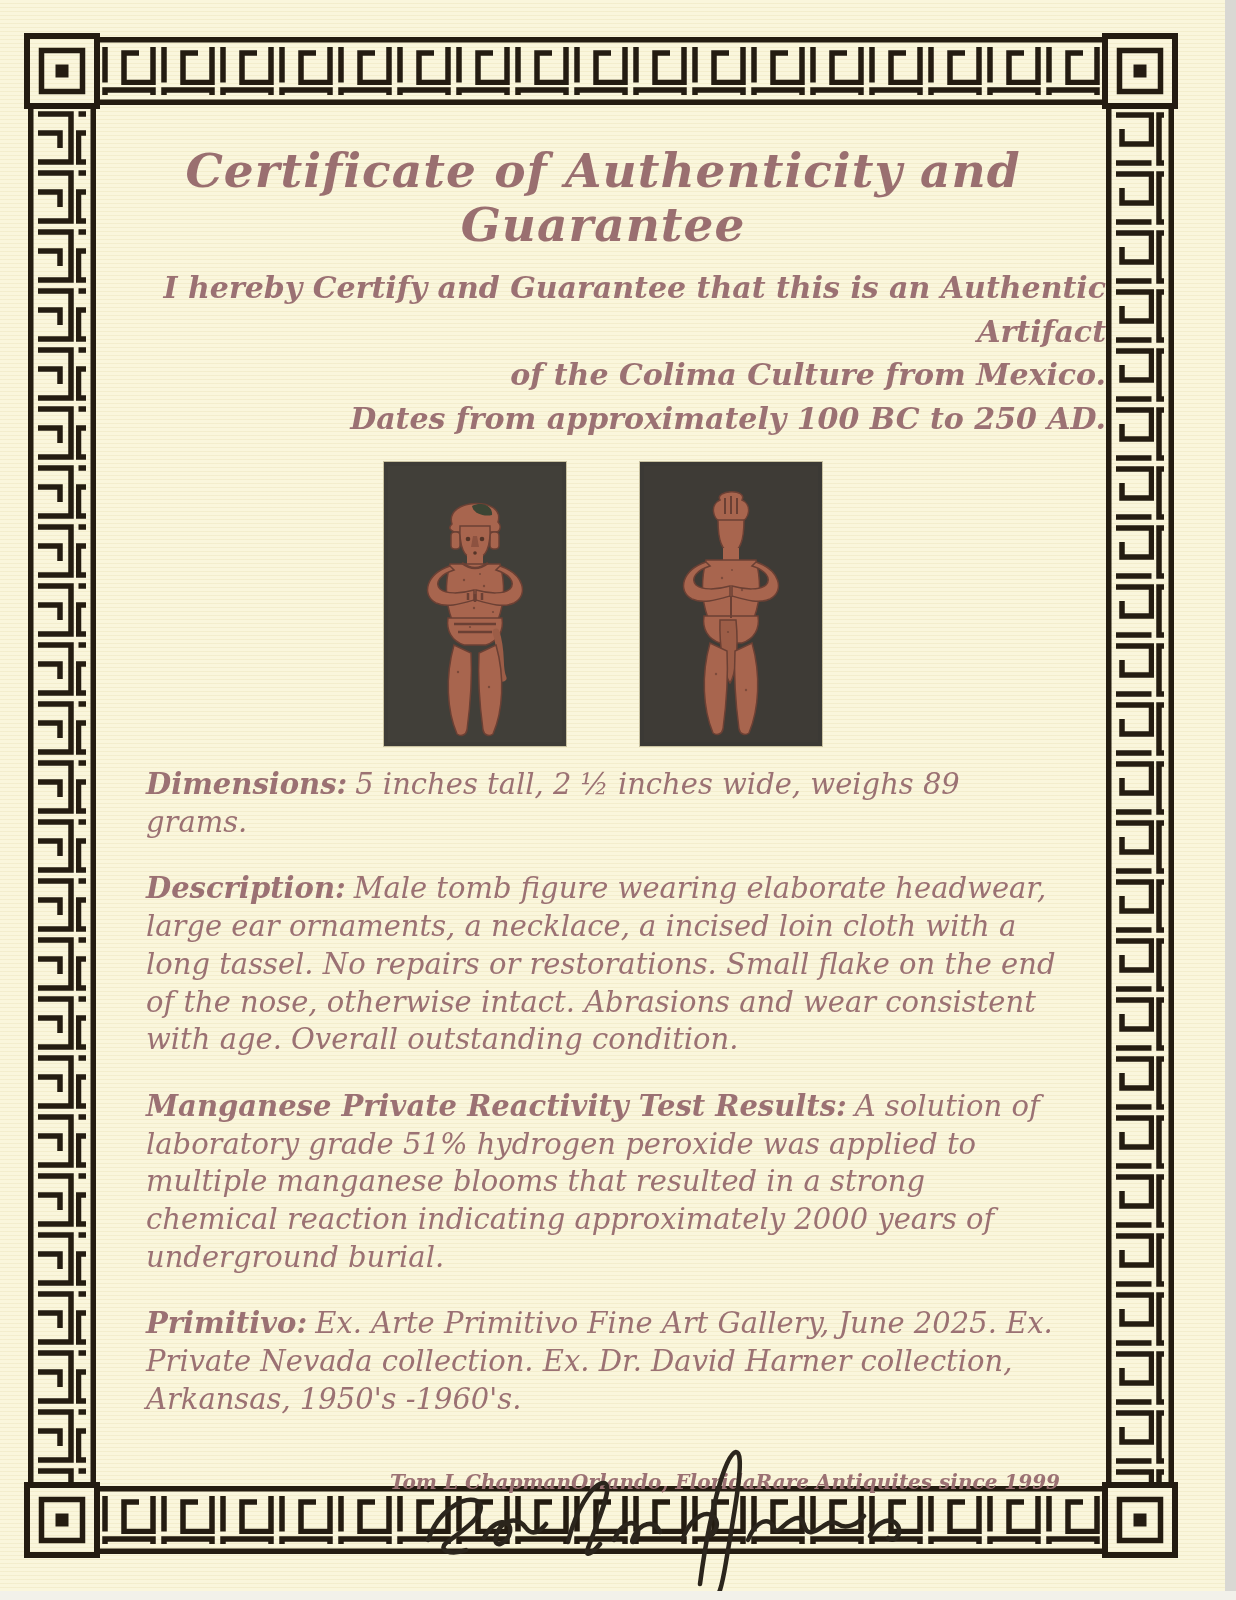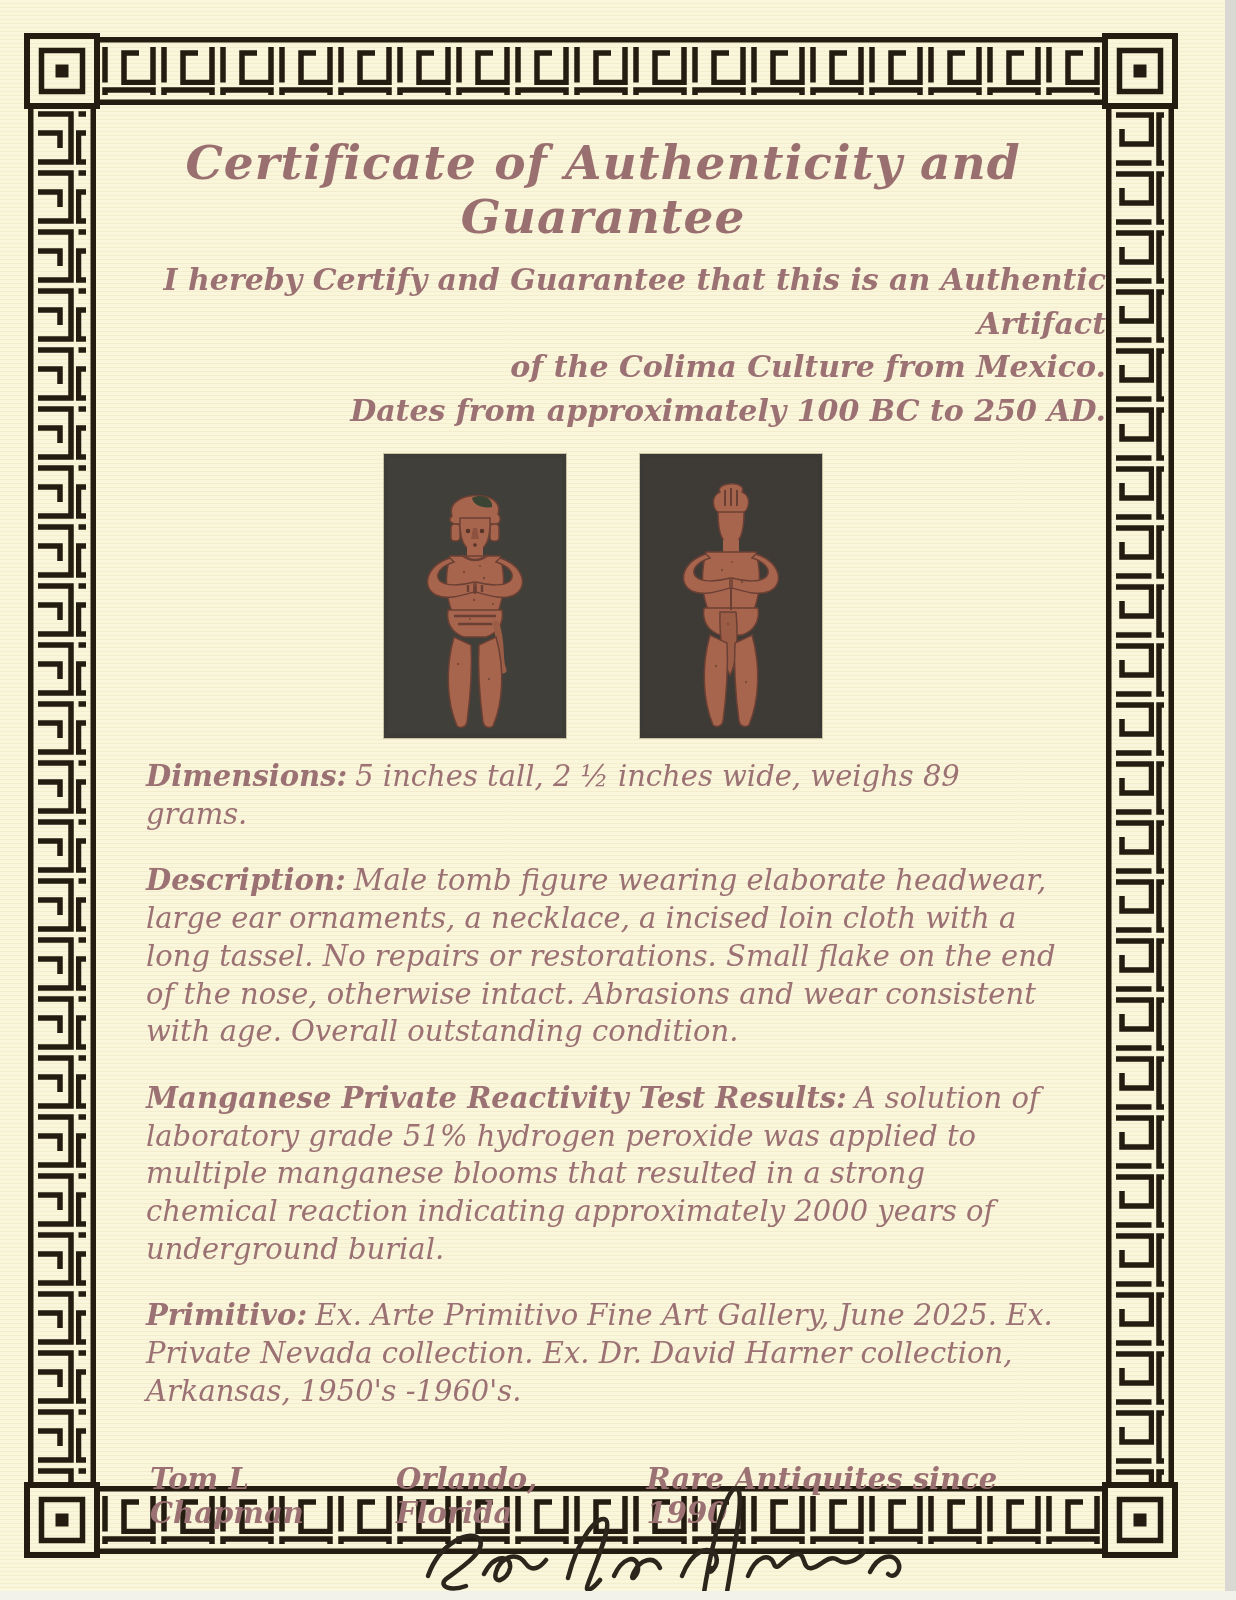--- a/index.html
+++ b/index.html
@@ -21,38 +21,38 @@
   .corner.bl{left:24px;top:1482px}
   .corner.br{left:1102px;top:1482px}
   .band{position:absolute;}
   .band.top{left:100px;top:37px;width:1002px;height:68px}
   .band.bottom{left:100px;top:1486px;width:1002px;height:68px}
   .band.left{left:28px;top:109px;width:68px;height:1373px}
   .band.right{left:1106px;top:109px;width:68px;height:1373px}
   .band svg,.corner svg{display:block;width:100%;height:100%;}
 
   
-  .content{position:absolute;left:100px;top:112px;width:1006px;height:1380px;}
+  .content{position:absolute;left:100px;top:120px;width:1006px;height:1380px;}
   .title{
     margin:24px 0 0 0;text-align:center;font-size:47px;line-height:1.15;
     font-style:italic;font-weight:600;color:#9a6f70;letter-spacing:1px;
   }
   .cert{margin-top:14px;text-align:right;font-style:italic;font-weight:bold;
     font-size:30px;line-height:1.45;color:#9b7173;}
   .photos{margin-top:22px;display:flex;justify-content:center;gap:74px;}
   .photo{width:182px;height:284px;box-shadow:0 0 0 1px #c9c2a2;}
   .photo svg{display:block;width:100%;height:100%;}
 
   .sections{padding:0 42px 0 46px;}
   .section{margin-top:14px;font-style:italic;font-size:29px;line-height:1.3;}
   .section:first-child{margin-top:20px;}
   .section b{font-weight:bold;margin-right:8px;}
 
   .names-row{margin-top:52px;display:flex;justify-content:flex-end;
-    padding:0 46px 0 50px;font-style:italic;font-weight:bold;font-size:29px;}
+    padding:0 46px 0 50px;font-style:italic;font-weight:bold;font-size:20px;}
   .role-line{margin-top:14px;text-align:center;font-style:italic;font-weight:bold;font-size:29px;}
 
   .sig-block{position:relative;height:100px;margin-top:2px;}
   .sig-svg{position:absolute;left:300px;top:-52px;width:560px;height:165px;}
 </style>
 </head>
 <body>
 
 <div class="page">
 
@@ -232,21 +232,21 @@
     <div class="sections">
       <p class="section"><b>Dimensions:</b><span>5 inches tall, 2 ½ inches wide, weighs 89 grams.</span></p>
       <p class="section"><b>Description:</b><span>Male tomb figure wearing elaborate headwear, large ear ornaments, a necklace, a incised loin cloth with a long tassel. No repairs or restorations. Small flake on the end of the nose, otherwise intact. Abrasions and wear consistent with age. Overall outstanding condition.</span></p>
       <p class="section"><b>Manganese Private Reactivity Test Results:</b><span>A solution of laboratory grade 51% hydrogen peroxide was applied to multiple manganese blooms that resulted in a strong chemical reaction indicating approximately 2000 years of underground burial.</span></p>
       <p class="section"><b>Primitivo:</b><span>Ex. Arte Primitivo Fine Art Gallery, June 2025. Ex. Private Nevada collection. Ex. Dr. David Harner collection, Arkansas, 1950's -1960's.</span></p>
     </div>
 
     <div class="names-row">
       <span>Tom L Chapman</span>
       <span>Orlando, Florida</span>
-      <span>Rare Antiquites since 1990</span>
+      <span>Rare Antiquites since 1999</span>
     </div>
 
 
     <div class="sig-block">
 
       <svg class="sig-svg" viewBox="0 0 560 165">
         <g fill="none" stroke="#2b251c" stroke-width="4.5" stroke-linecap="round">
           <path d="M28,96 C40,62 72,48 80,60 C86,72 58,90 46,99 C38,106 50,112 66,106"></path>
           <path d="M84,94 C94,74 112,74 110,88 C108,100 92,106 96,92 C100,78 116,70 126,84 C132,92 140,88 146,80"></path>
           <path d="M168,98 C178,58 198,34 206,40 C212,46 196,82 188,104 C184,114 192,110 200,100"></path>

